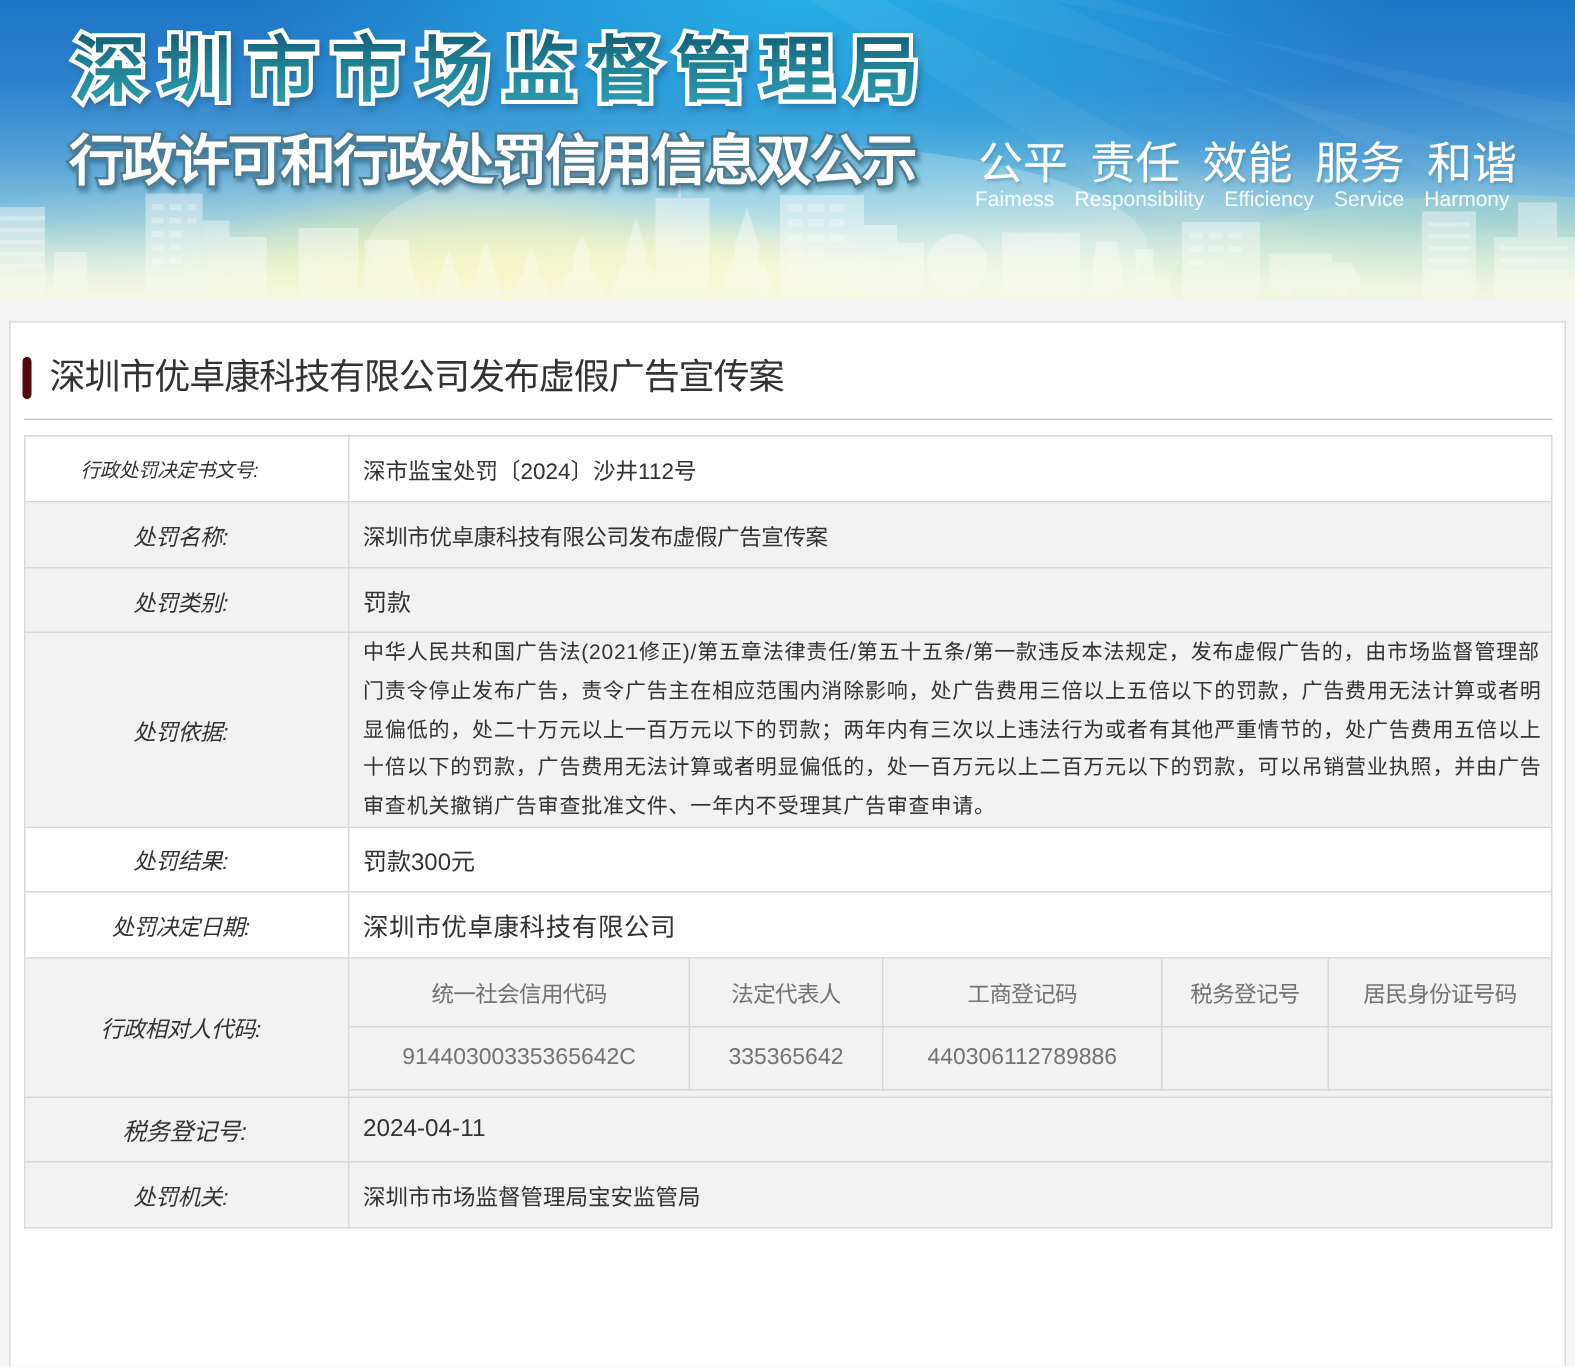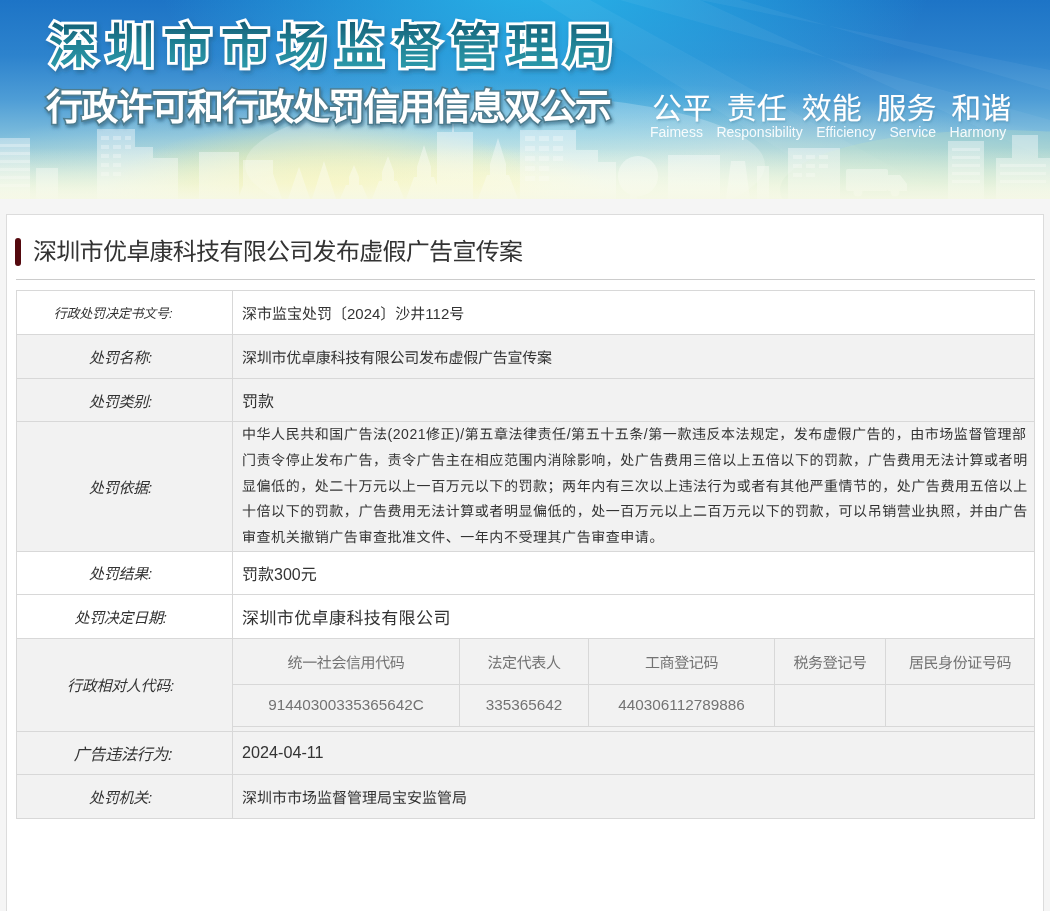--- a/index.html
+++ b/index.html
@@ -221,21 +221,21 @@
         <div class="hd bl">居民身份证号码</div>
         <div class="vv">91440300335365642C</div>
         <div class="vv bl">335365642</div>
         <div class="vv bl">440306112789886</div>
         <div class="vv bl"></div>
         <div class="vv bl"></div>
       </div>
     </td>
           </tr>
     <tr class="g" style="height:43px">
-            <td class="lb" style="font-size:16px;letter-spacing:-0.3px;padding-right:3px">广告违法行为:</td>
+            <td class="lb" style="font-size:16px;letter-spacing:-0.3px;padding-right:3px">税务登记号:</td>
             <td class="vl" style="font-size:16.2px">2024-04-11</td>
           </tr>
     <tr class="g" style="height:44px">
             <td class="lb">处罚机关:</td>
             <td class="vl">深圳市市场监督管理局宝安监管局</td>
           </tr>
   </tbody>
       </table>
 </div>
 </div>

